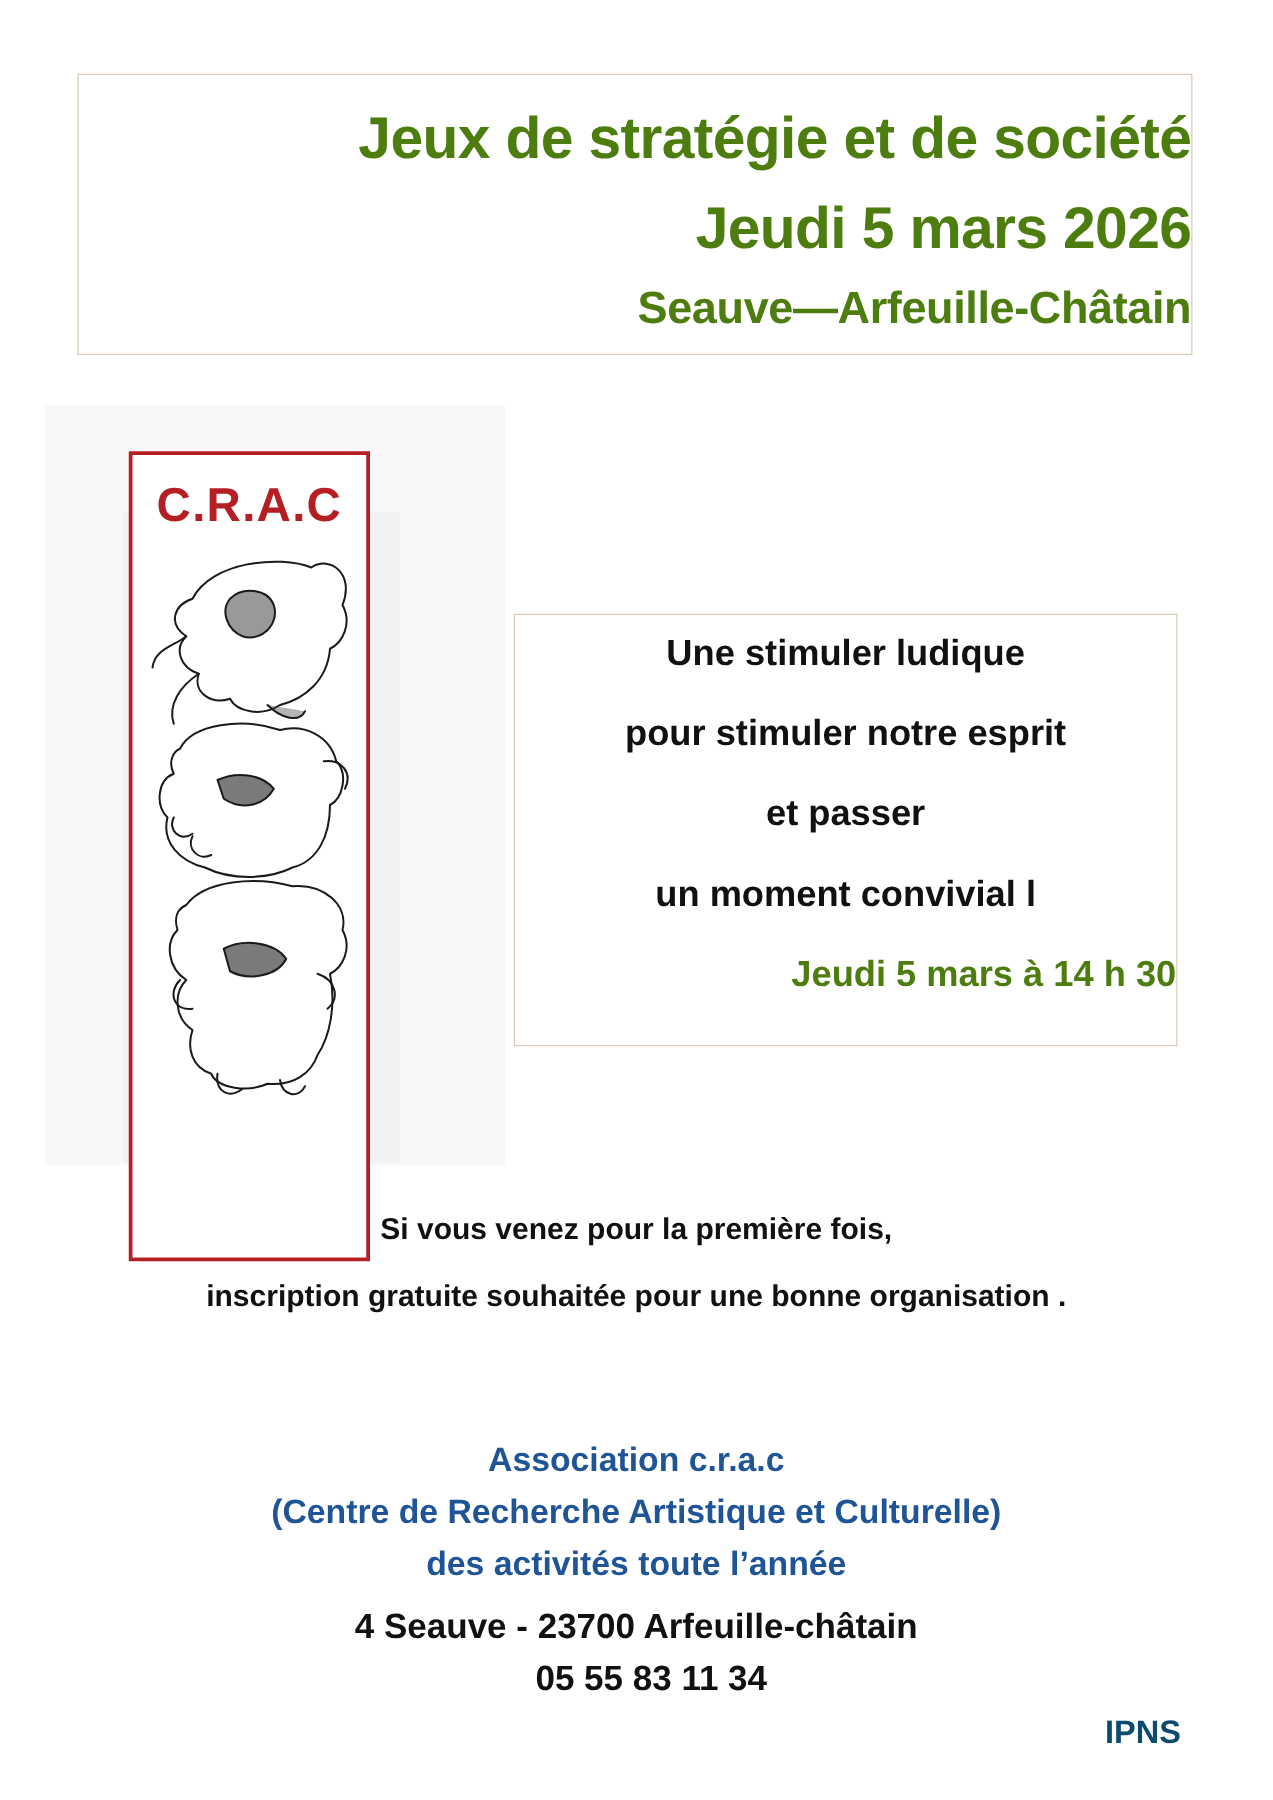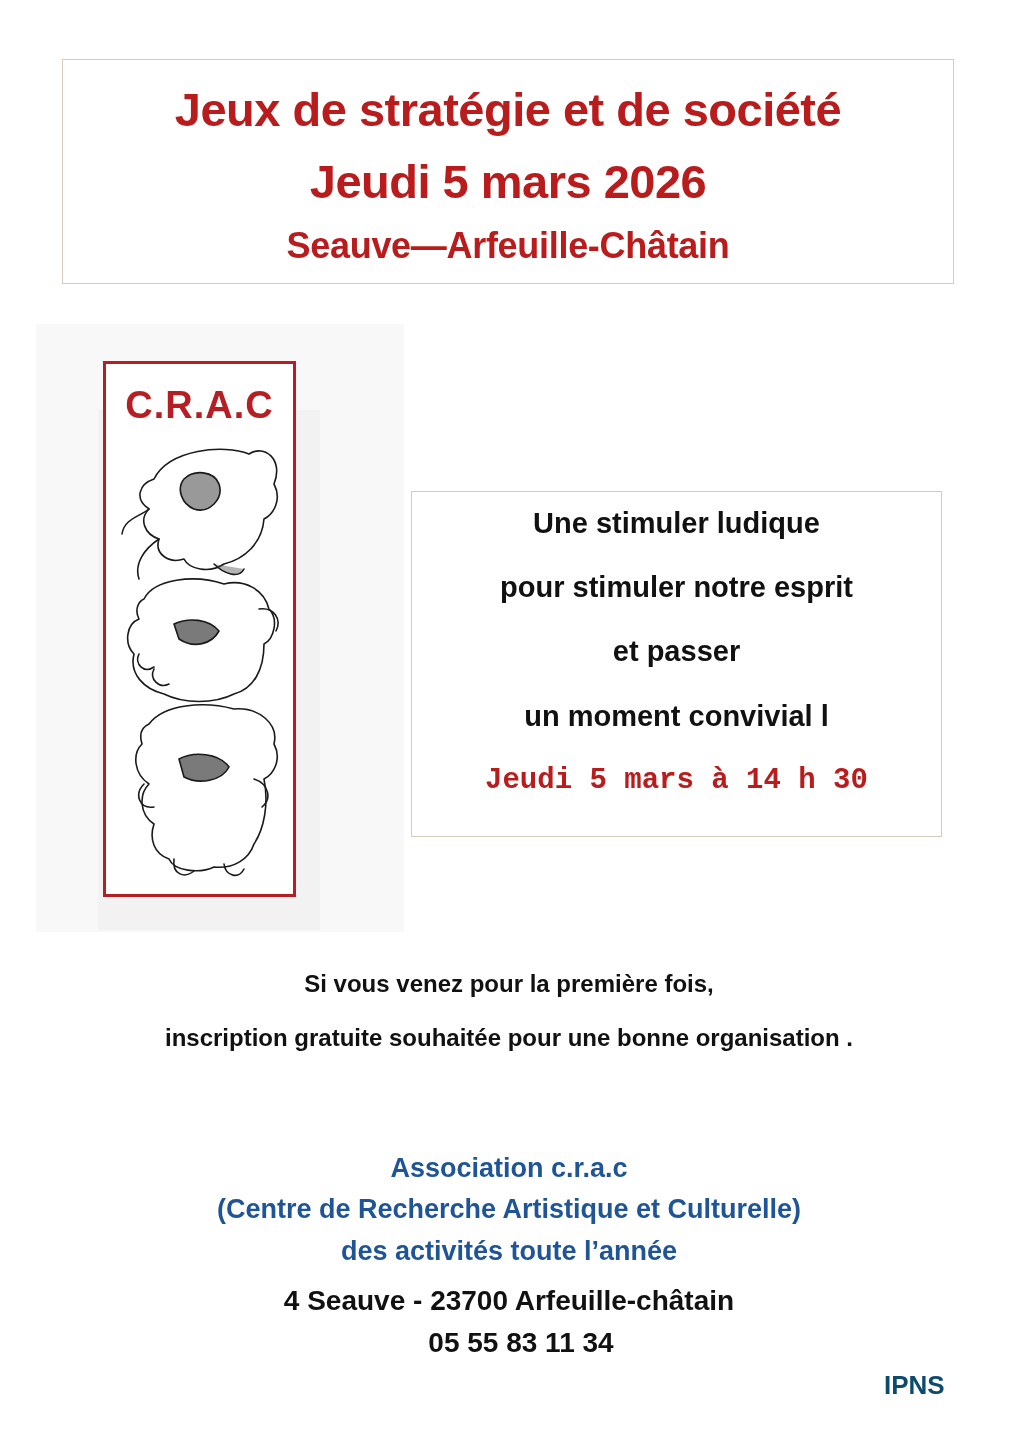--- a/index.html
+++ b/index.html
@@ -1,26 +1,26 @@
 <!DOCTYPE html>
 <html><head>
   <meta charset="utf-8">
   <style>
     html, body { margin: 0; padding: 0; background: #ffffff; }
     body { width: 1018px; height: 1440px; position: relative; overflow: hidden; font-family: "Liberation Sans", sans-serif; }
-    .blue { color: #b91c1c; }
+    .blue { color: #4d7c0f; text-align: right; }
     .black { color: #111111; }
     .title-box { position: absolute; left: 62px; top: 59px; width: 892px; height: 225px; border: 1px solid #d9cbb8; box-sizing: border-box; text-align: center; }
     .title-box .l1 { position: absolute; left: 0; right: 0; top: 78px; font-size: 47px; font-weight: bold; letter-spacing: -0.5px; transform: translateY(-50%); }
     .title-box .l2 { position: absolute; left: 0; right: 0; top: 122px; font-size: 47px; font-weight: bold; letter-spacing: -0.5px; }
     .title-box .l3 { position: absolute; left: 0; right: 0; top: 166px; font-size: 36px; font-weight: bold; letter-spacing: -0.3px; }
 
     .logo-bg { position: absolute; left: 36px; top: 324px; width: 368px; height: 608px; background: #f8f8f9; }
     .logo-bg2 { position: absolute; left: 98px; top: 410px; width: 222px; height: 520px; background: #f2f2f3; }
-    .logo-frame { position: absolute; left: 103px; top: 361px; width: 193px; height: 536px; border: 3px solid #b51f24; box-sizing: border-box; background: #ffffff; }
+    .logo-frame { position: absolute; left: 103px; top: 361px; width: 193px; height: 648px; border: 3px solid #b51f24; box-sizing: border-box; background: #ffffff; }
     .logo-text { position: absolute; left: 0; right: 0; top: 20px; text-align: center; font-size: 38px; font-weight: bold; color: #b51f24; letter-spacing: 1px; }
     .logo-art { position: absolute; left: 8px; top: 75px; width: 170px; height: 450px; }
 
     .info-box { position: absolute; left: 411px; top: 491px; width: 531px; height: 346px; border: 1px solid #d9cbb8; box-sizing: border-box; text-align: center; }
     .info-box .line { position: absolute; left: 0; right: 0; font-size: 29px; font-weight: bold; }
 
     .note { position: absolute; left: 0; right: 0; text-align: center; font-size: 24px; font-weight: bold; color: #111; }
     .assoc { position: absolute; left: 0; right: 0; text-align: center; font-size: 27px; font-weight: bold; color: #1f5597; margin-top: 33px; }
     .addr { position: absolute; left: 0; right: 0; text-align: center; font-size: 28px; font-weight: bold; color: #111; }
     .ipns { position: absolute; left: 884px; top: 1370px; font-size: 26px; font-weight: bold; color: #0c4a6e; }
@@ -55,21 +55,21 @@
     <path d="M30 345 C20 355,25 370,40 368 M140 340 C155 345,158 360,148 368"></path>
     <path d="M60 420 C58 435,70 440,80 432 M110 425 C112 438,125 440,130 430"></path>
   </svg>
 </div>
 
 <div class="info-box">
   <div class="line black" style="top:15px;">Une  stimuler ludique</div>
   <div class="line black" style="top:143px;">et passer</div>
   <div class="line black" style="top:79px;">pour stimuler notre esprit</div>
   <div class="line black" style="top:208px;">un moment convivial l</div>
-  <div class="line blue" style="top:272px;font-family:Liberation Mono, monospace;">Jeudi 5 mars à 14 h 30</div>
+  <div class="line blue" style="top:272px;">Jeudi 5 mars à 14 h 30</div>
 </div>
 
 <div class="note" style="top:970px;">Si vous venez pour la première fois,</div>
 <div class="note" style="top:1024px;">inscription gratuite souhaitée pour une bonne organisation .</div>
 
 <div class="assoc" style="top:1120px;">Association c.r.a.c</div>
 <div class="assoc" style="top:1161px;">(Centre de Recherche Artistique et Culturelle)</div>
 <div class="assoc" style="top:1203px;">des activités toute l’année</div>
 
 <div class="addr" style="top:1285px;">4 Seauve  - 23700 Arfeuille-châtain</div>

